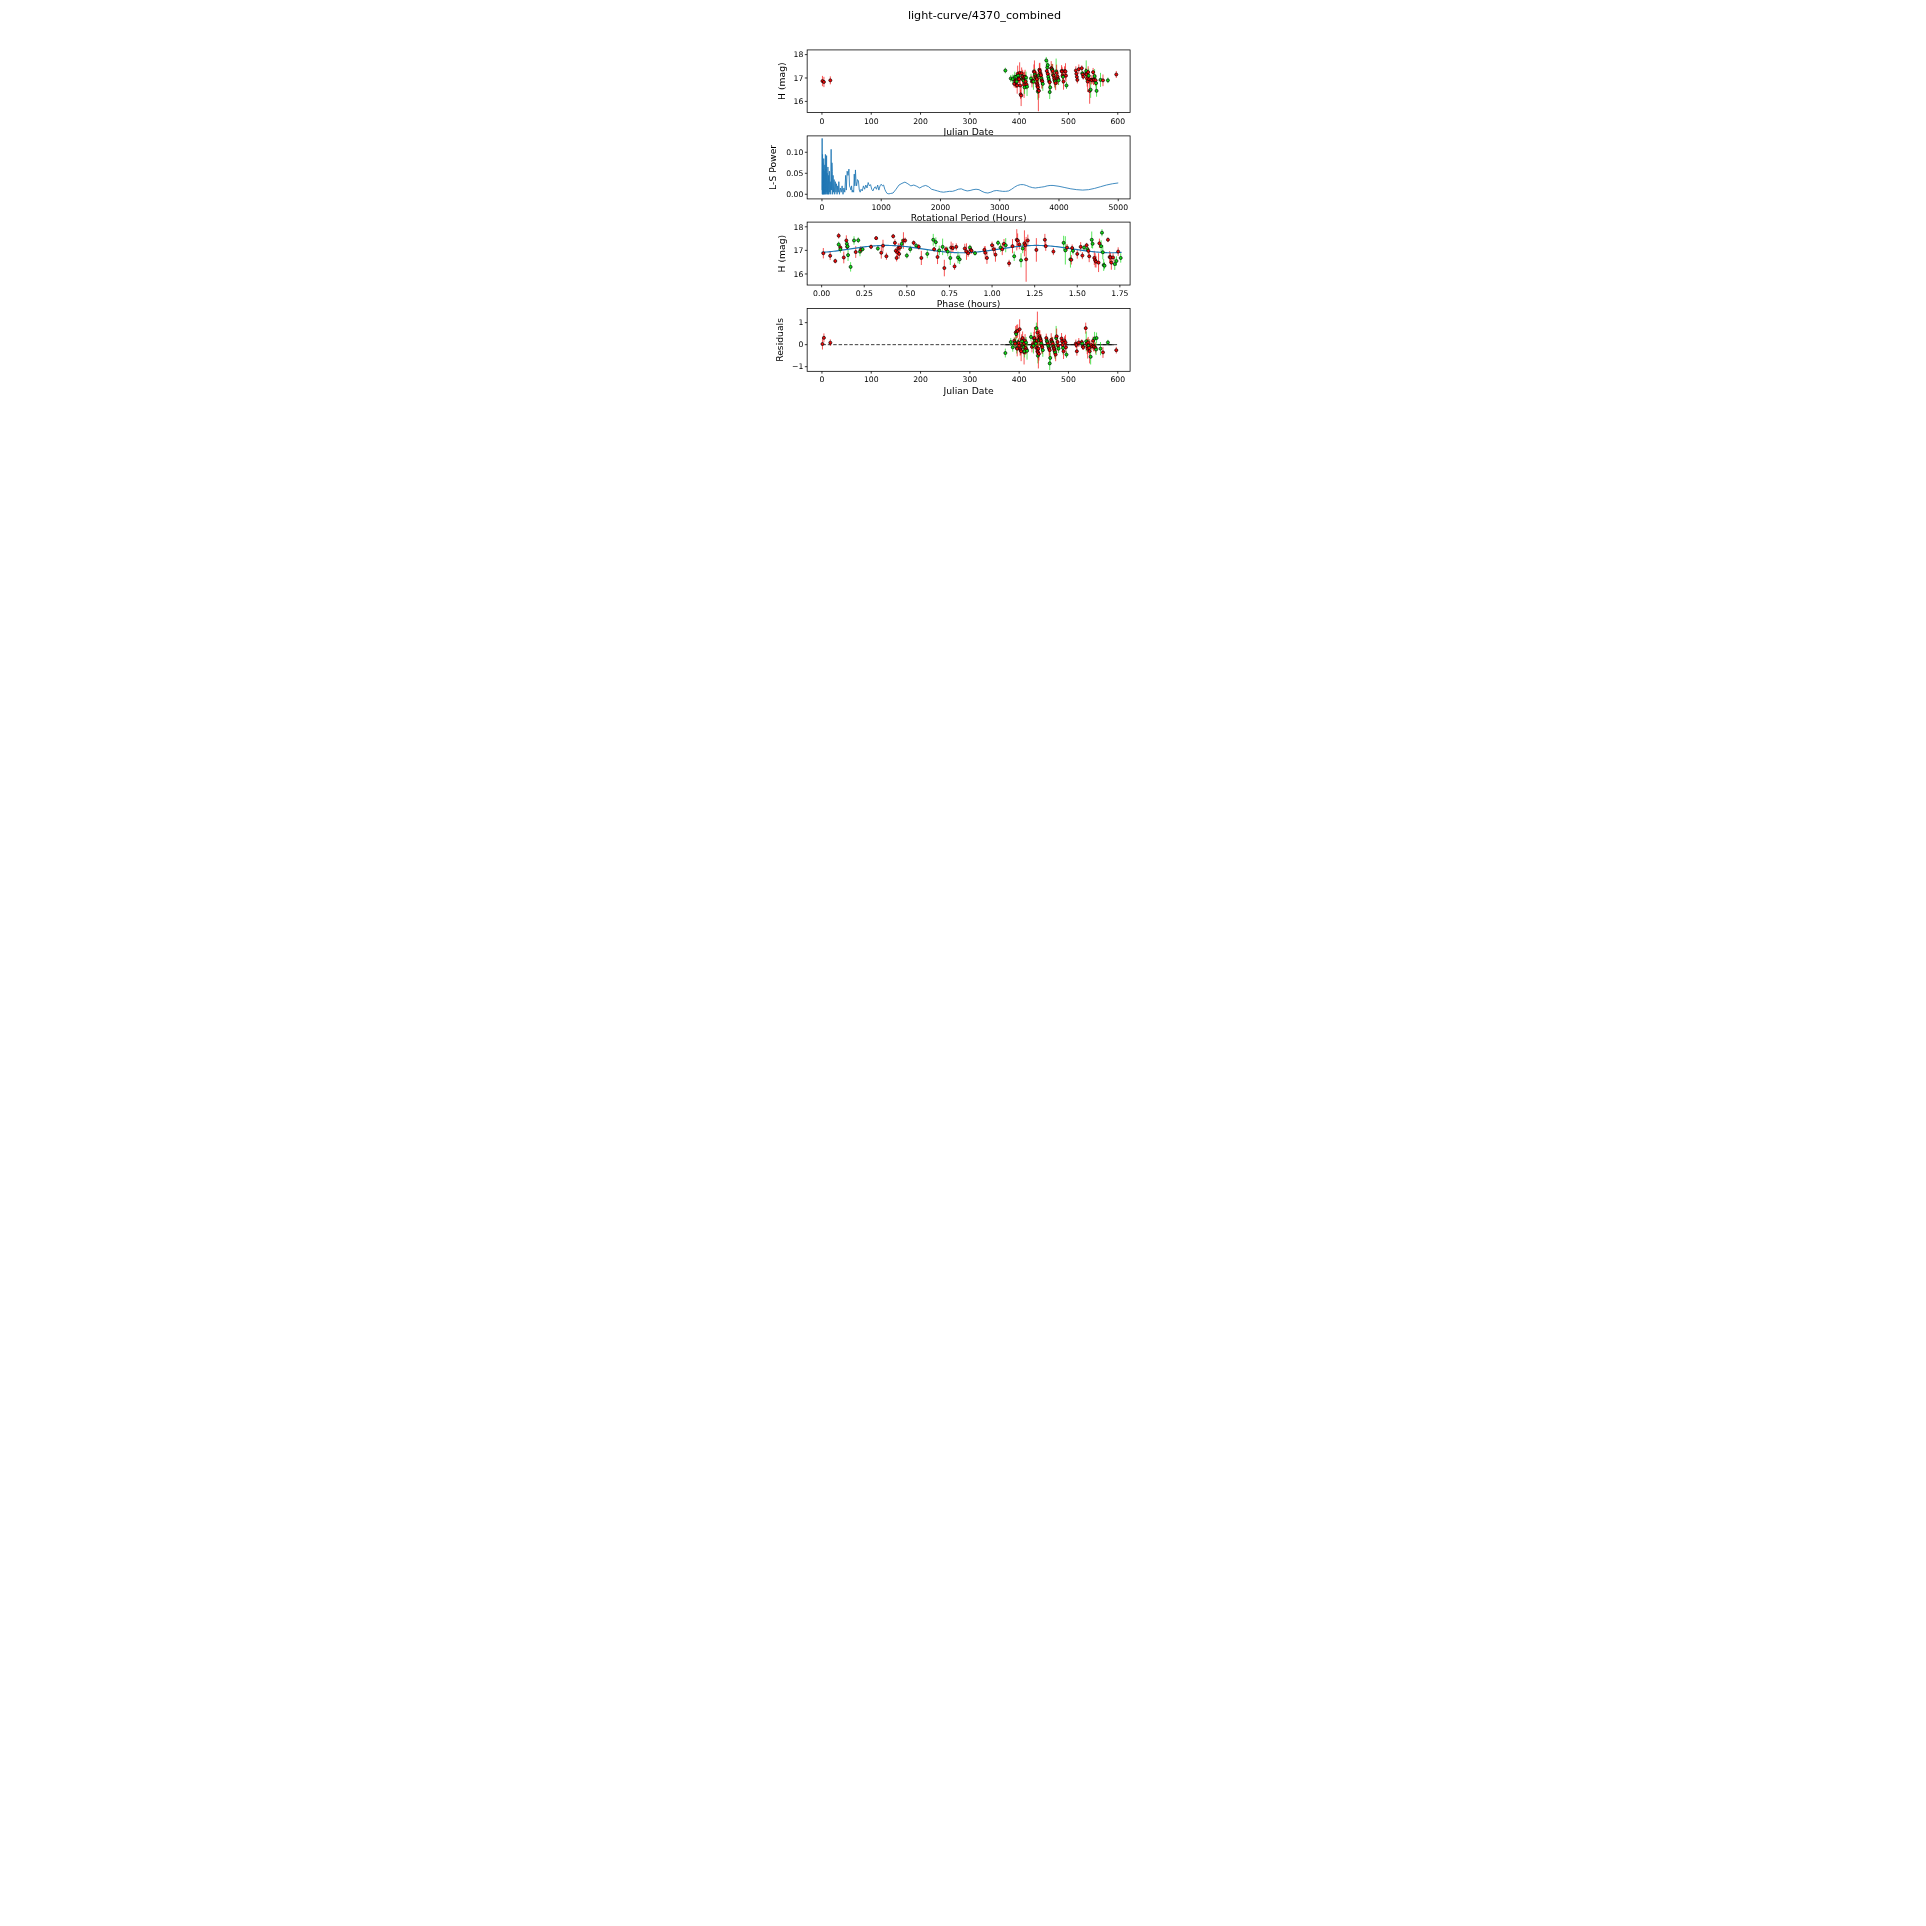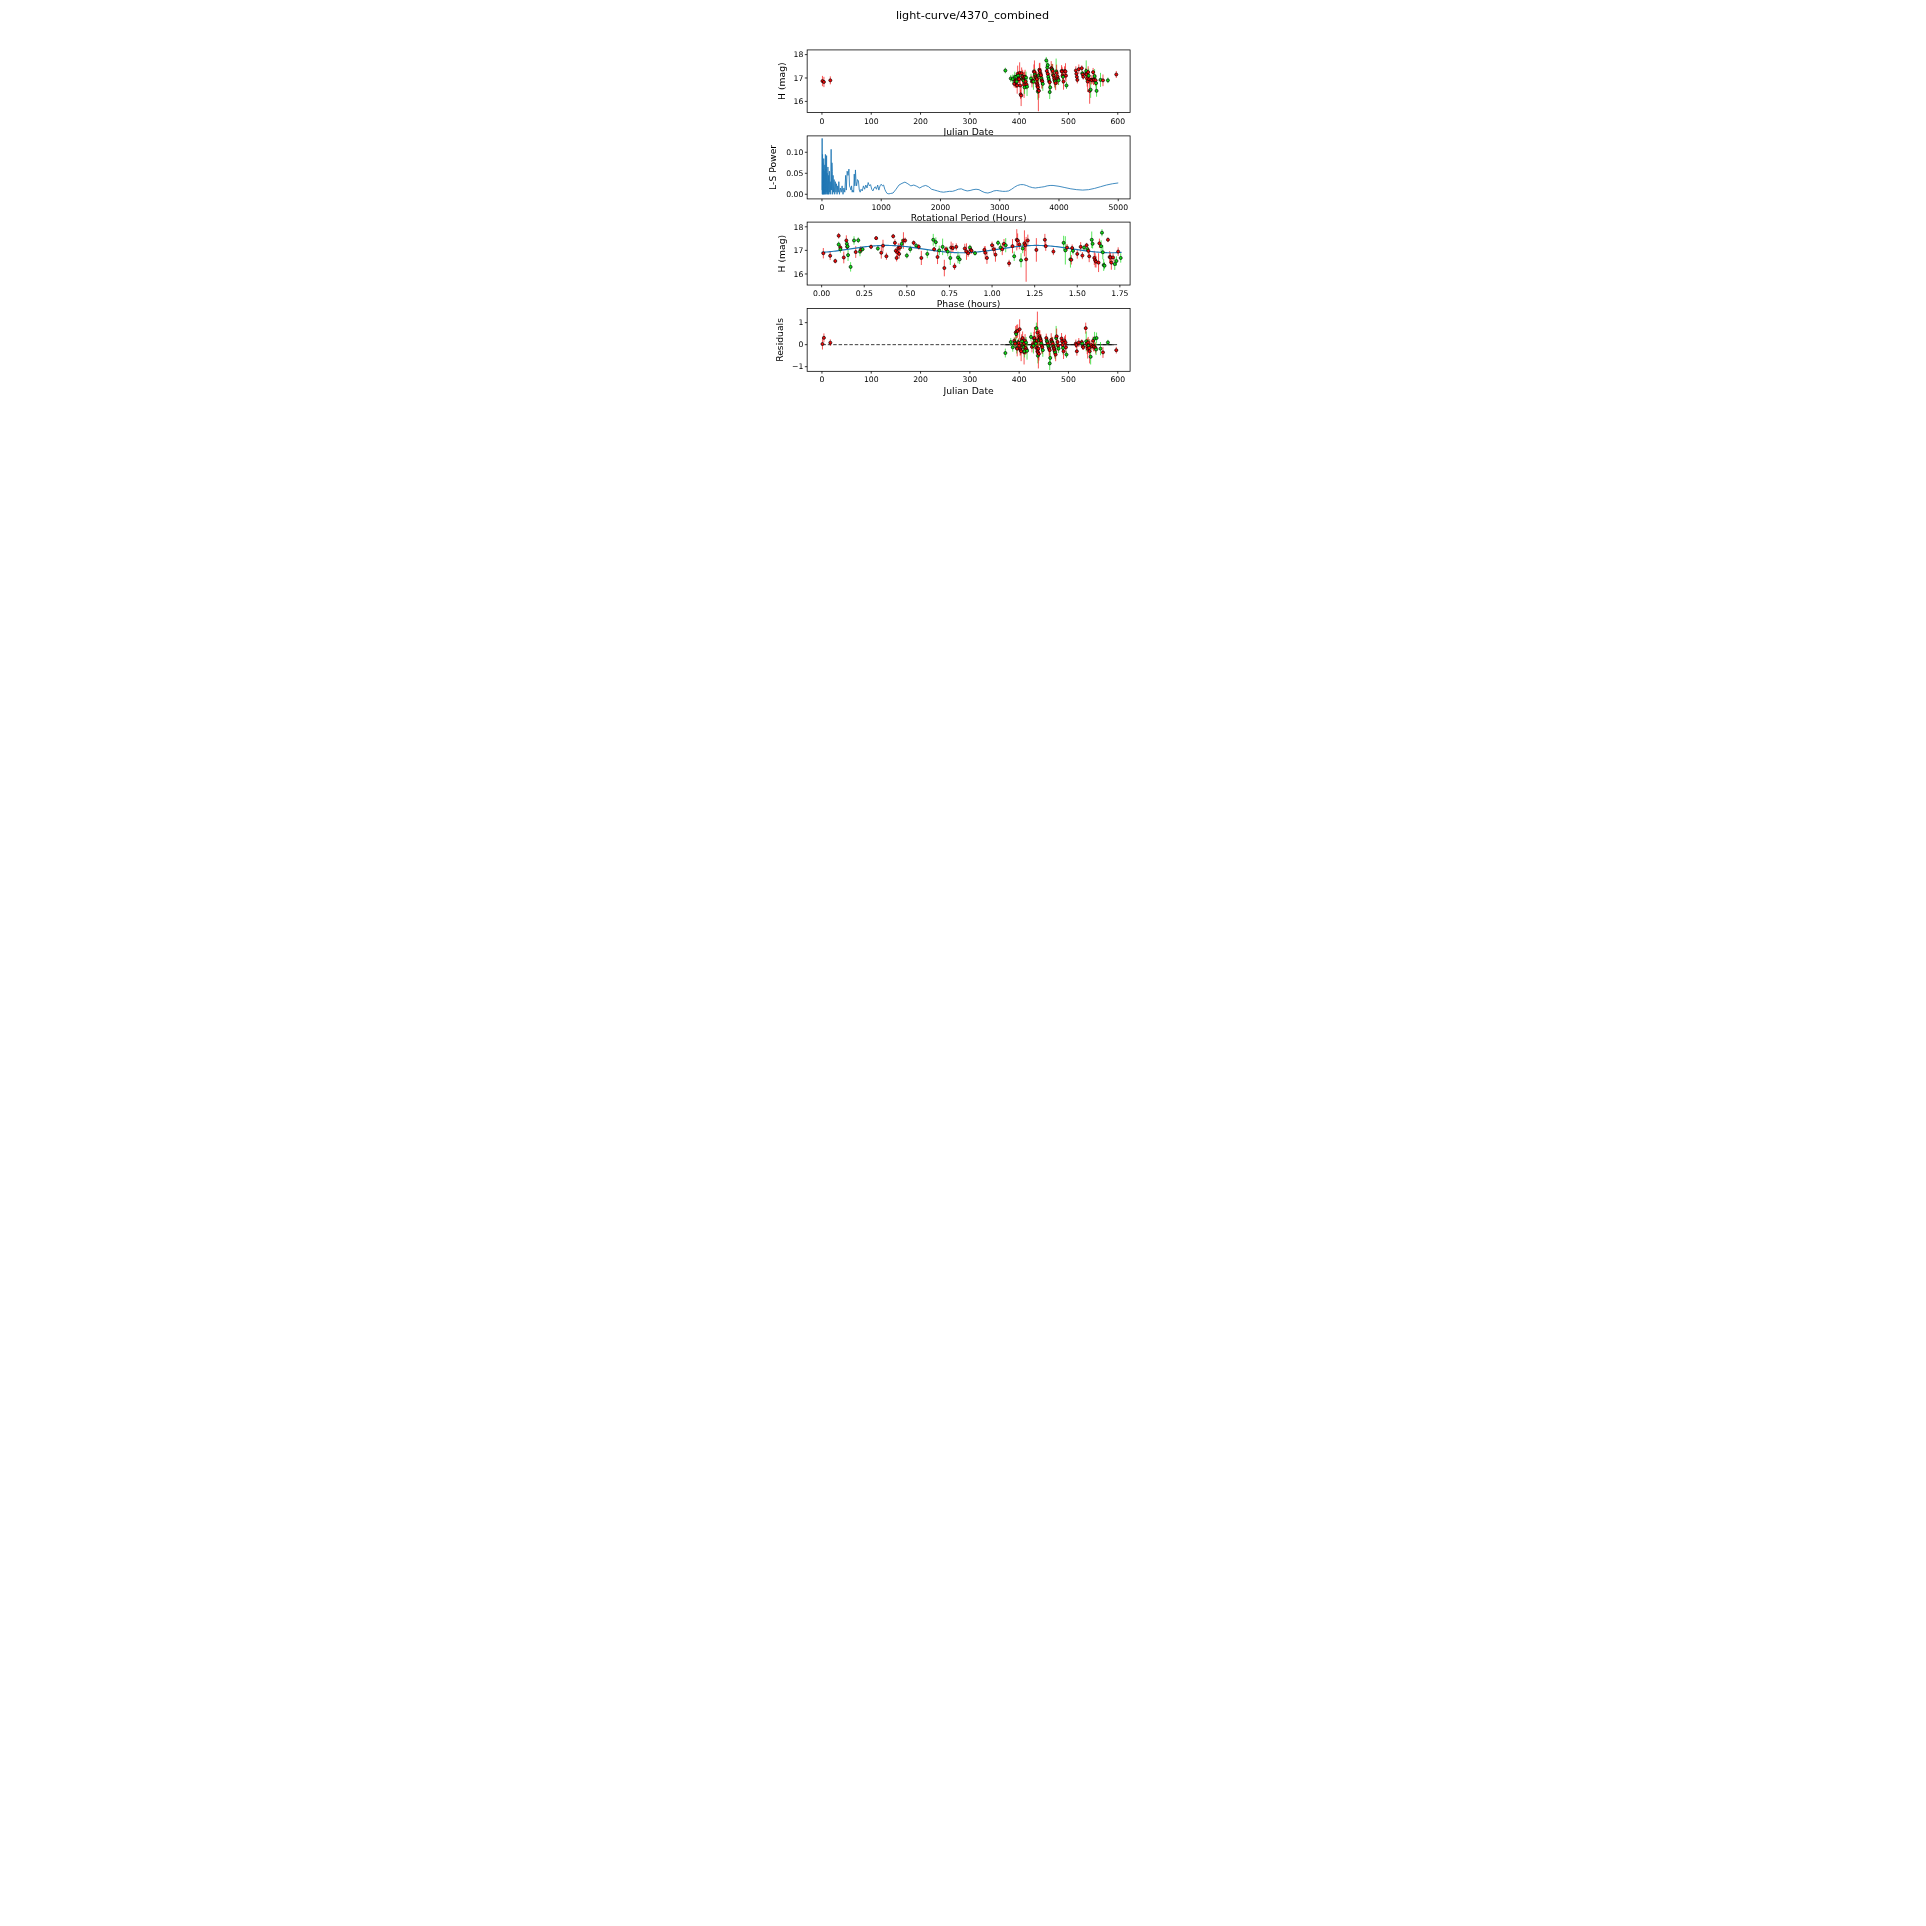--- a/index.html
+++ b/index.html
@@ -1,18 +1,18 @@
 <!DOCTYPE html>
 <html style="font-size:6.2px"><head>
 <meta charset="utf-8">
 <style>
   html,body{margin:0;padding:0;background:#ffffff;}
   .figure{position:relative;width:416px;height:416px;background:#ffffff;margin:0 auto;
           font-family:"DejaVu Sans","Liberation Sans",sans-serif;}
-  .fig-title{position:absolute;top:8.5px;left:56px;width:323px;text-align:center;
+  .fig-title{position:absolute;top:8.5px;left:68px;width:323px;text-align:center;
              font-size:11.2px;color:#000000;}
   svg text{font-family:"DejaVu Sans","Liberation Sans",sans-serif;fill:#000000;}
 </style>
 </head>
 <body>
 
 <div class="figure">
   <div class="fig-title">light-curve/4370_combined</div>
   <svg id="chart" width="416" height="416" viewBox="0 0 1080 1080">
       <g>

